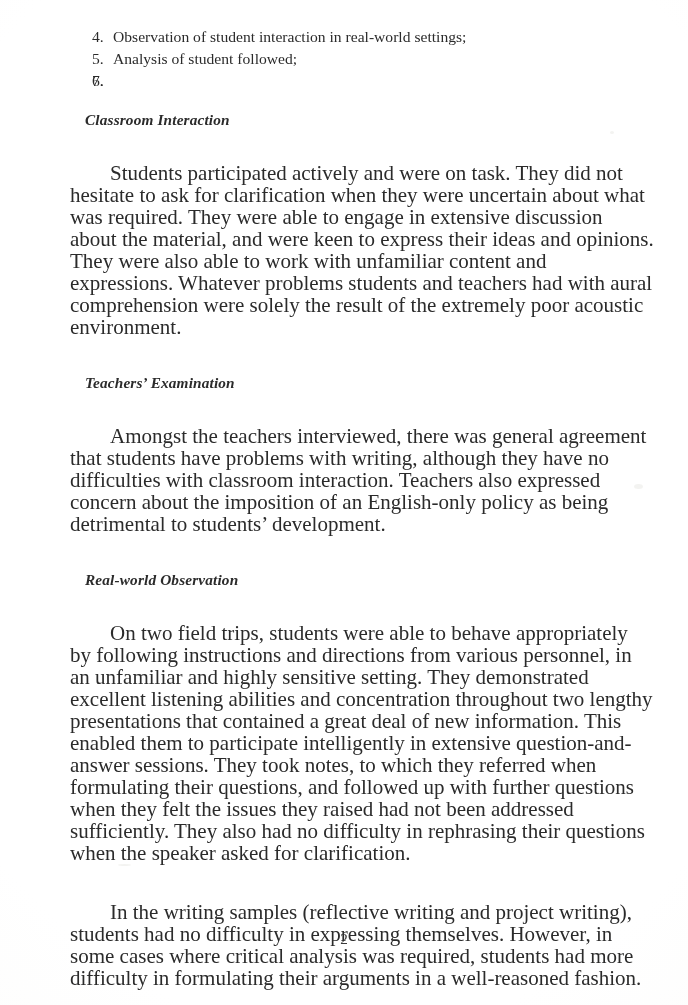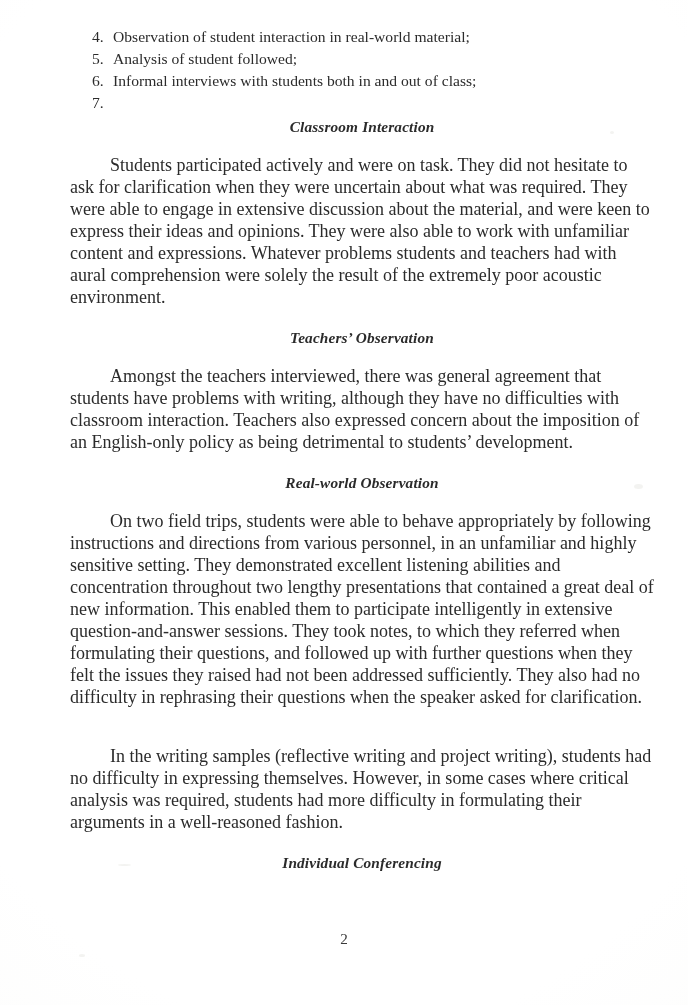--- a/index.html
+++ b/index.html
@@ -54,28 +54,27 @@
     top: 0;
     width: 20px;
     text-align: left;
   }
 
   
   .section-heading {
     font-style: italic;
     font-size: 15.3px;
     line-height: 20px;
-    margin: 0;
+    margin: 15px;
     letter-spacing: 0.15px;
-    text-align: center;
   }
 
   
   .body-para {
-    font-size: 18px;
+    font-size: 21px;
     line-height: 22px;
     margin: 0;
     text-indent: 40px;
     text-align: left;
   }
 
   
   .sp-list-to-head { height: 25px; }
   .sp-head-to-para { height: 17px; }
   .sp-para-to-head { height: 20px; }
@@ -110,44 +109,43 @@
   <div class="speckle" style="left:634px; top:484px; width:9px; height:5px;"></div>
   <div class="speckle" style="left:610px; top:131px; width:4px; height:3px;"></div>
   <div class="speckle" style="left:118px; top:864px; width:13px; height:2px;"></div>
   <div class="speckle" style="left:79px; top:954px; width:6px; height:3px;"></div>
 
   <div class="content">
 
     <ol class="numbered-list">
       <li>
         <span class="num">4.</span>
-        <span>Observation of student interaction in real-world material;</span>
+        <span>Observation of student interaction in real-world settings;</span>
       </li>
       <li>
         <span class="num">5.</span>
         <span>Analysis of student followed;</span>
       </li>
       <li>
         <span class="num">6.</span>
-        <span>Informal interviews with students both in and out of class;</span>
       </li>
       <li>
         <span class="num">7.</span>
       </li>
     </ol>
 
     <div class="sp-list-to-head"></div>
 
     <h2 class="section-heading">Classroom Interaction</h2>
     <div class="sp-head-to-para"></div>
     <p class="body-para">Students participated actively and were on task. They did not hesitate to ask for clarification when they were uncertain about what was required. They were able to engage in extensive discussion about the material, and were keen to express their ideas and opinions. They were also able to work with unfamiliar content and expressions. Whatever problems students and teachers had with aural comprehension were solely the result of the extremely poor acoustic environment.</p>
 
     <div class="sp-para-to-head"></div>
 
-    <h2 class="section-heading">Teachers’ Observation</h2>
+    <h2 class="section-heading">Teachers’ Examination</h2>
     <div class="sp-head-to-para"></div>
     <p class="body-para">Amongst the teachers interviewed, there was general agreement that students have problems with writing, although they have no difficulties with classroom interaction. Teachers also expressed concern about the imposition of an English-only policy as being detrimental to students’ development.</p>
 
     <div class="sp-para-to-head"></div>
 
     <h2 class="section-heading">Real-world Observation</h2>
     <div class="sp-head-to-para"></div>
     <p class="body-para">On two field trips, students were able to behave appropriately by following instructions and directions from various personnel, in an unfamiliar and highly sensitive setting. They demonstrated excellent listening abilities and concentration throughout two lengthy presentations that contained a great deal of new information. This enabled them to participate intelligently in extensive question-and-answer sessions. They took notes, to which they referred when formulating their questions, and followed up with further questions when they felt the issues they raised had not been addressed sufficiently. They also had no difficulty in rephrasing their questions when the speaker asked for clarification.</p>
 
     <div class="sp-para-to-head"></div>

